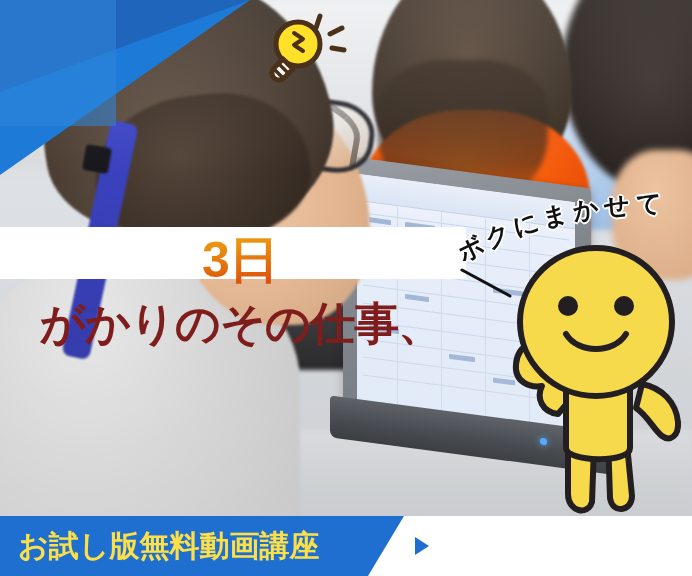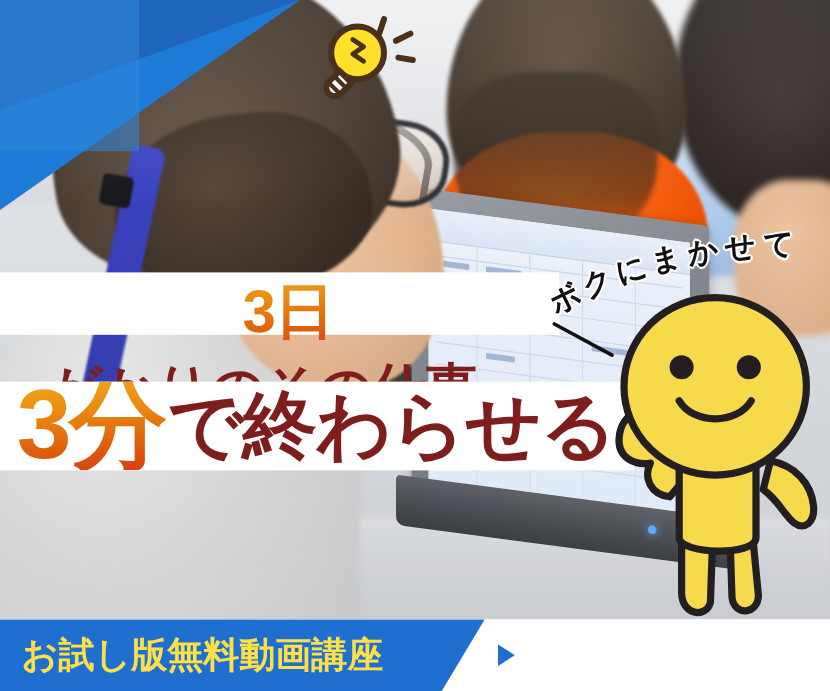--- a/index.html
+++ b/index.html
@@ -367,24 +367,20 @@
       <line x1="17" y1="64" x2="25" y2="72" stroke="#4a3119" stroke-width="3.5"></line>
       <path d="M36 27 L45 33 L36 39 L45 45" fill="none" stroke="#4a3119" stroke-width="4" stroke-linecap="round" stroke-linejoin="round"></path>
     </svg>
   </div>
 
   <div class="band band1">
     <span class="hl">3日</span>
     <span class="jp">がかりのその仕事、</span>
   </div>
 
-  <div class="band band2">
-    <span class="hl">3分</span>
-    <span class="jp">で終わらせる</span>
-  </div>
 
 
   <div class="pointer">
     <svg viewBox="0 0 54 30" width="54" height="30">
       <line x1="2" y1="2" x2="50" y2="28" stroke="#111" stroke-width="3" stroke-linecap="round"></line>
     </svg>
   </div>
 
   <div class="speech">
     <span style="left:6px;  top:46px; transform:rotate(-26deg);">ボ</span>

